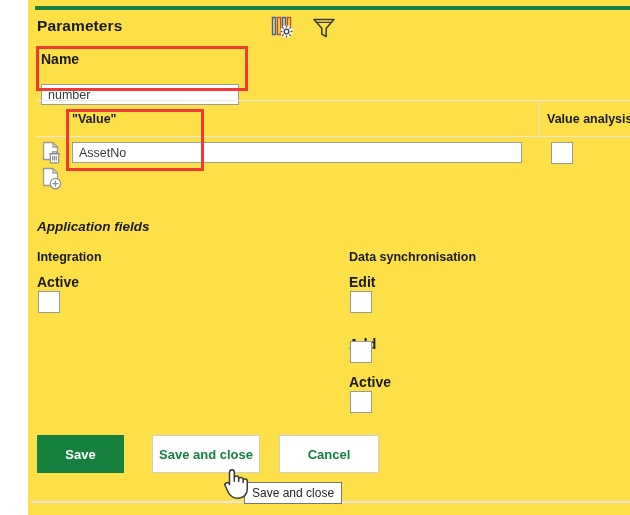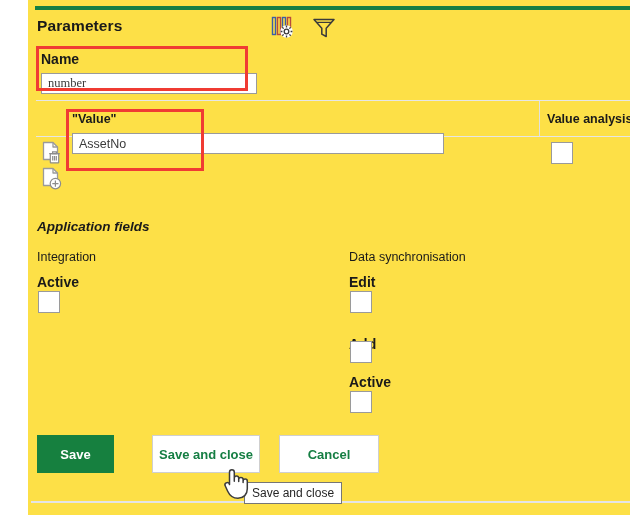--- a/index.html
+++ b/index.html
@@ -65,21 +65,21 @@
   .txtinput {
     position: absolute;
     border: 1px solid #9a9a9a;
     background: #ffffff;
     font-family: "Liberation Sans", sans-serif;
     font-size: 12.5px;
     color: #3a3a3a;
     padding: 0 6px;
     outline: none;
   }
-  .in-name { left: 13px; top: 73px; width: 216px; height: 21px; font-family: Liberation Serif, serif; }
+  .in-name { left: 13px; top: 84px; width: 198px; height: 21px; }
 
   
   .grid-header-rule {
     position: absolute;
     left: 8px; top: 100px;
     width: 614px; height: 1px;
     background: #e6e6e6;
   }
   .grid-header-rule-bottom {
     position: absolute;
@@ -105,21 +105,21 @@
 
   
   .row-icon {
     position: absolute;
     width: 26px; height: 26px;
     cursor: pointer;
   }
   .icon-delete { left: 11px; top: 140px; }
   .icon-add    { left: 11px; top: 166px; }
 
-  .in-value { left: 44px; top: 133px; width: 372px; height: 21px; }
+  .in-value { left: 44px; top: 142px; width: 450px; height: 21px; }
 
   .cbox {
     position: absolute;
     width: 22px; height: 22px;
     border: 1px solid #9a9a9a;
     background: #ffffff;
     cursor: pointer;
   }
   .cb-analysis { left: 523px; top: 142px; }
 
@@ -129,21 +129,21 @@
     font-size: 13.5px;
     font-weight: bold;
     color: #1a1a1a;
     font-style: italic;
   }
   .st-appfields { left: 9px; top: 219px; }
 
   .subsection-title {
     position: absolute;
     font-size: 12.5px;
-    font-weight: normal;
+    font-weight: bold;
     color: #1a1a1a;
   }
   .ss-integration { left: 9px; top: 250px; }
   .ss-datasync    { left: 321px; top: 250px; }
 
   .lbl-active { left: 9px;   top: 274px; }
   .lbl-edit   { left: 321px; top: 274px; }
   .lbl-add    { left: 321px; top: 336px; }
   .lbl-delete { left: 321px; top: 374px; }
 
@@ -160,21 +160,21 @@
     align-items: center;
     justify-content: center;
     font-size: 13px;
     font-weight: bold;
     font-family: "Liberation Sans", sans-serif;
     cursor: pointer;
     user-select: none;
     white-space: nowrap;
   }
   .btn-primary {
-    left: 9px; top: 435px; width: 77px;
+    left: 9px; top: 435px; width: 87px;
     background: #16803f;
     color: #ffffff;
     border: none;
   }
   .btn-secondary {
     background: #ffffff;
     color: #157e43;
     border: 1px solid #cfcfcf;
   }
   .btn-saveclose { left: 124px; top: 435px; width: 108px; }

